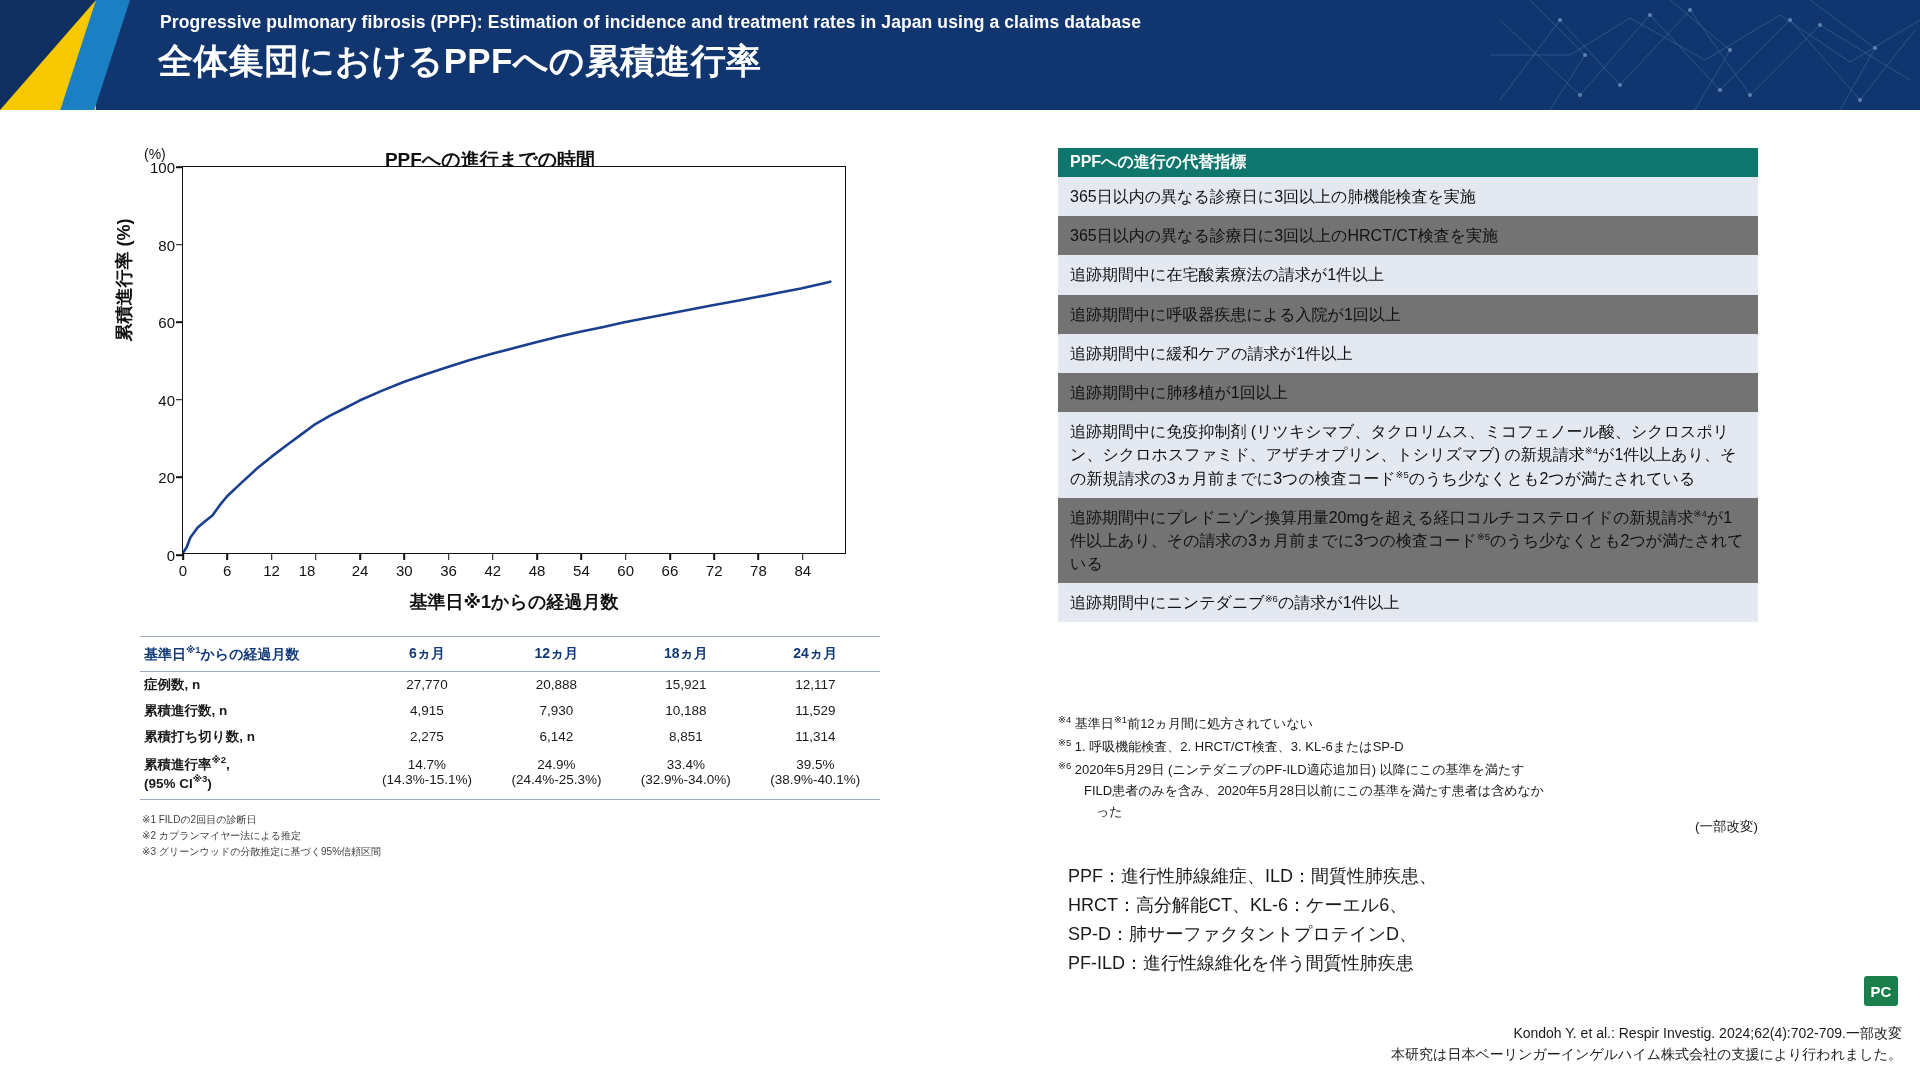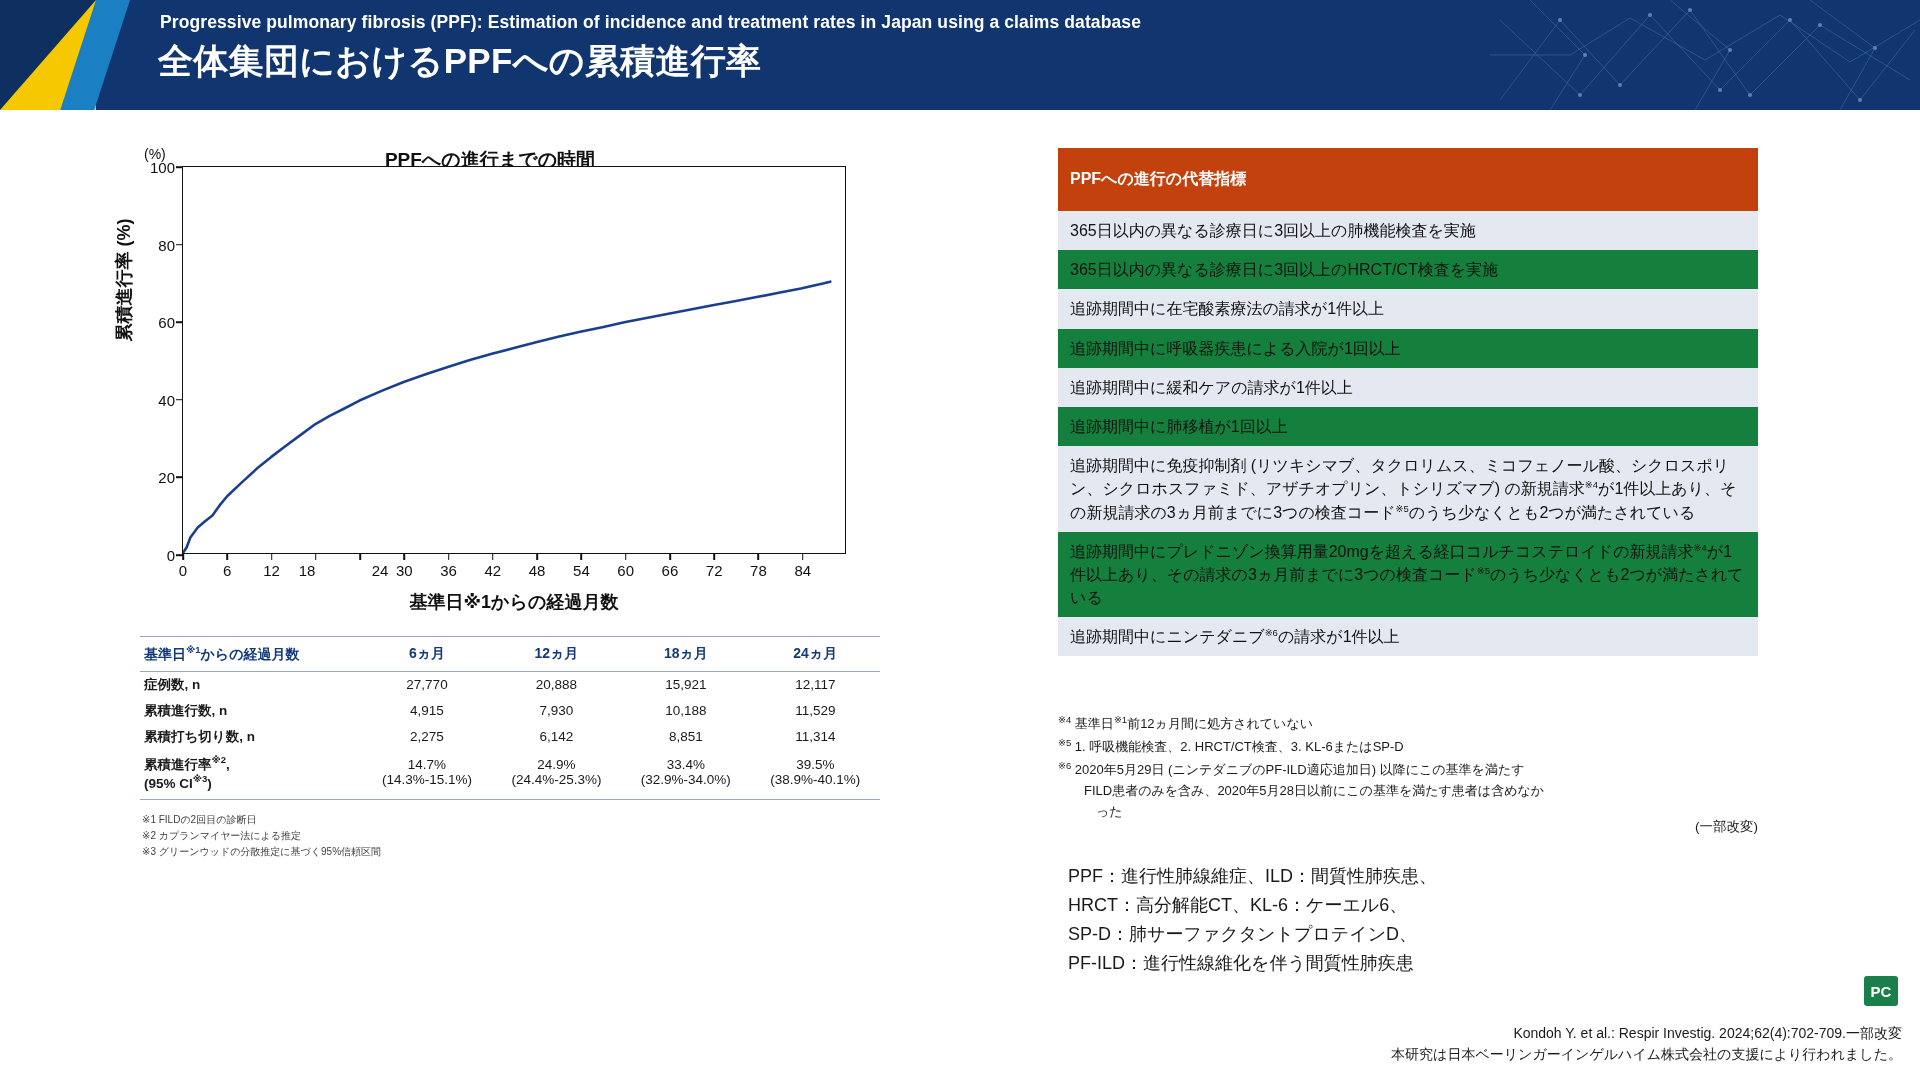--- a/index.html
+++ b/index.html
@@ -88,28 +88,28 @@
   .sup { font-size:9.5px; vertical-align:super; }
 
   .notes {
     position:absolute; left:142px; top:812px; width:720px;
     font-size:10px; line-height:1.62; color:#404040;
   }
 
   
   .rp { position:absolute; left:1058px; top:148px; width:700px; }
   .rp-head {
-    background:#c2410c; color:#fff; font-size:16px; font-weight:bold;
-    padding:21px 12px;
+    background:#0f766e; color:#fff; font-size:16px; font-weight:bold;
+    padding:4px 12px;
   }
   .rp-row {
     font-size:16px; color:#111; padding:8px 12px; line-height:1.45;
   }
   .rp-row.odd { background:#e4e8f0; }
-  .rp-row.even { background:#15803d; }
+  .rp-row.even { background:#737373; }
 
   .rp-foot {
     position:absolute; left:1058px; top:712px; width:720px;
     font-size:13px; line-height:1.6; color:#1a1a1a;
   }
   .rp-foot .indent { display:block; padding-left:26px; }
   .rp-foot .indent2 { display:block; padding-left:38px; }
   .rp-change {
     position:absolute; left:1058px; top:818px; width:700px; text-align:right;
     font-size:13.5px; color:#1a1a1a;
@@ -190,21 +190,21 @@
       <div class="ytick" style="top: 0px;">100</div>
       <div class="ytickmark" style="top: 0px;"></div>
       <div class="xtick" style="left: 0px;">0</div>
       <div class="xtickmark" style="left: 0px;"></div>
       <div class="xtick" style="left: 44.2667px;">6</div>
       <div class="xtickmark" style="left: 44.2667px;"></div>
       <div class="xtick" style="left: 88.5333px;">12</div>
       <div class="xtickmark" style="left: 88.5333px;"></div>
       <div class="xtick" style="left: 124px;">18</div>
       <div class="xtickmark" style="left: 132.8px;"></div>
-      <div class="xtick" style="left: 177.067px; margin-left: 20px;">24</div>
+      <div class="xtick" style="left: 177.067px;">24</div>
       <div class="xtickmark" style="left: 177.067px;"></div>
       <div class="xtick" style="left: 221.333px;">30</div>
       <div class="xtickmark" style="left: 221.333px;"></div>
       <div class="xtick" style="left: 265.6px;">36</div>
       <div class="xtickmark" style="left: 265.6px;"></div>
       <div class="xtick" style="left: 309.867px;">42</div>
       <div class="xtickmark" style="left: 309.867px;"></div>
       <div class="xtick" style="left: 354.133px;">48</div>
       <div class="xtickmark" style="left: 354.133px;"></div>
       <div class="xtick" style="left: 398.4px;">54</div>

